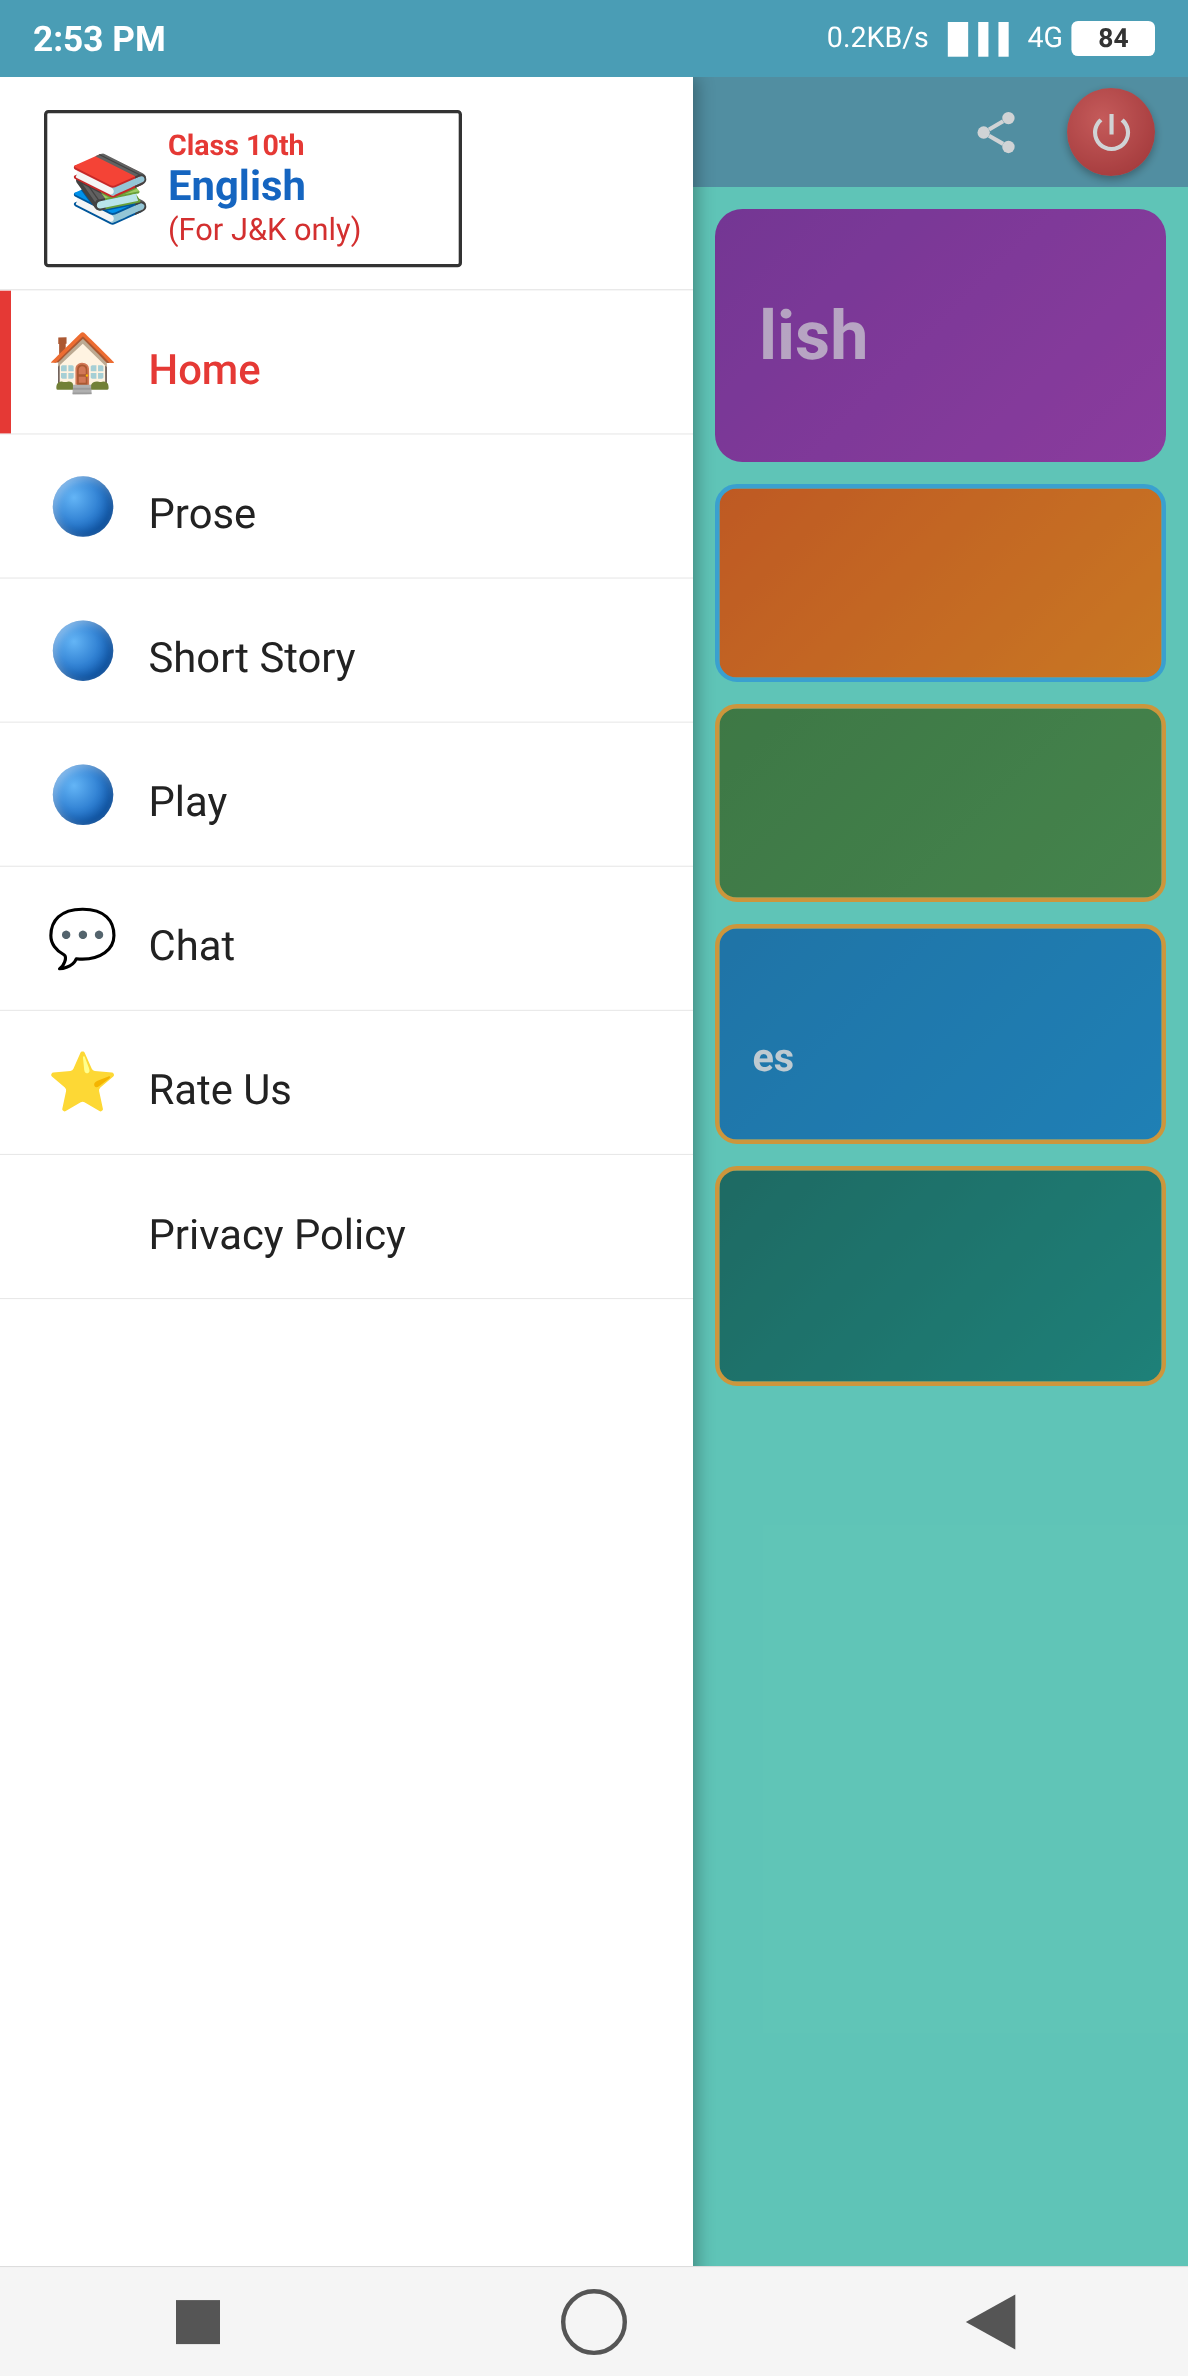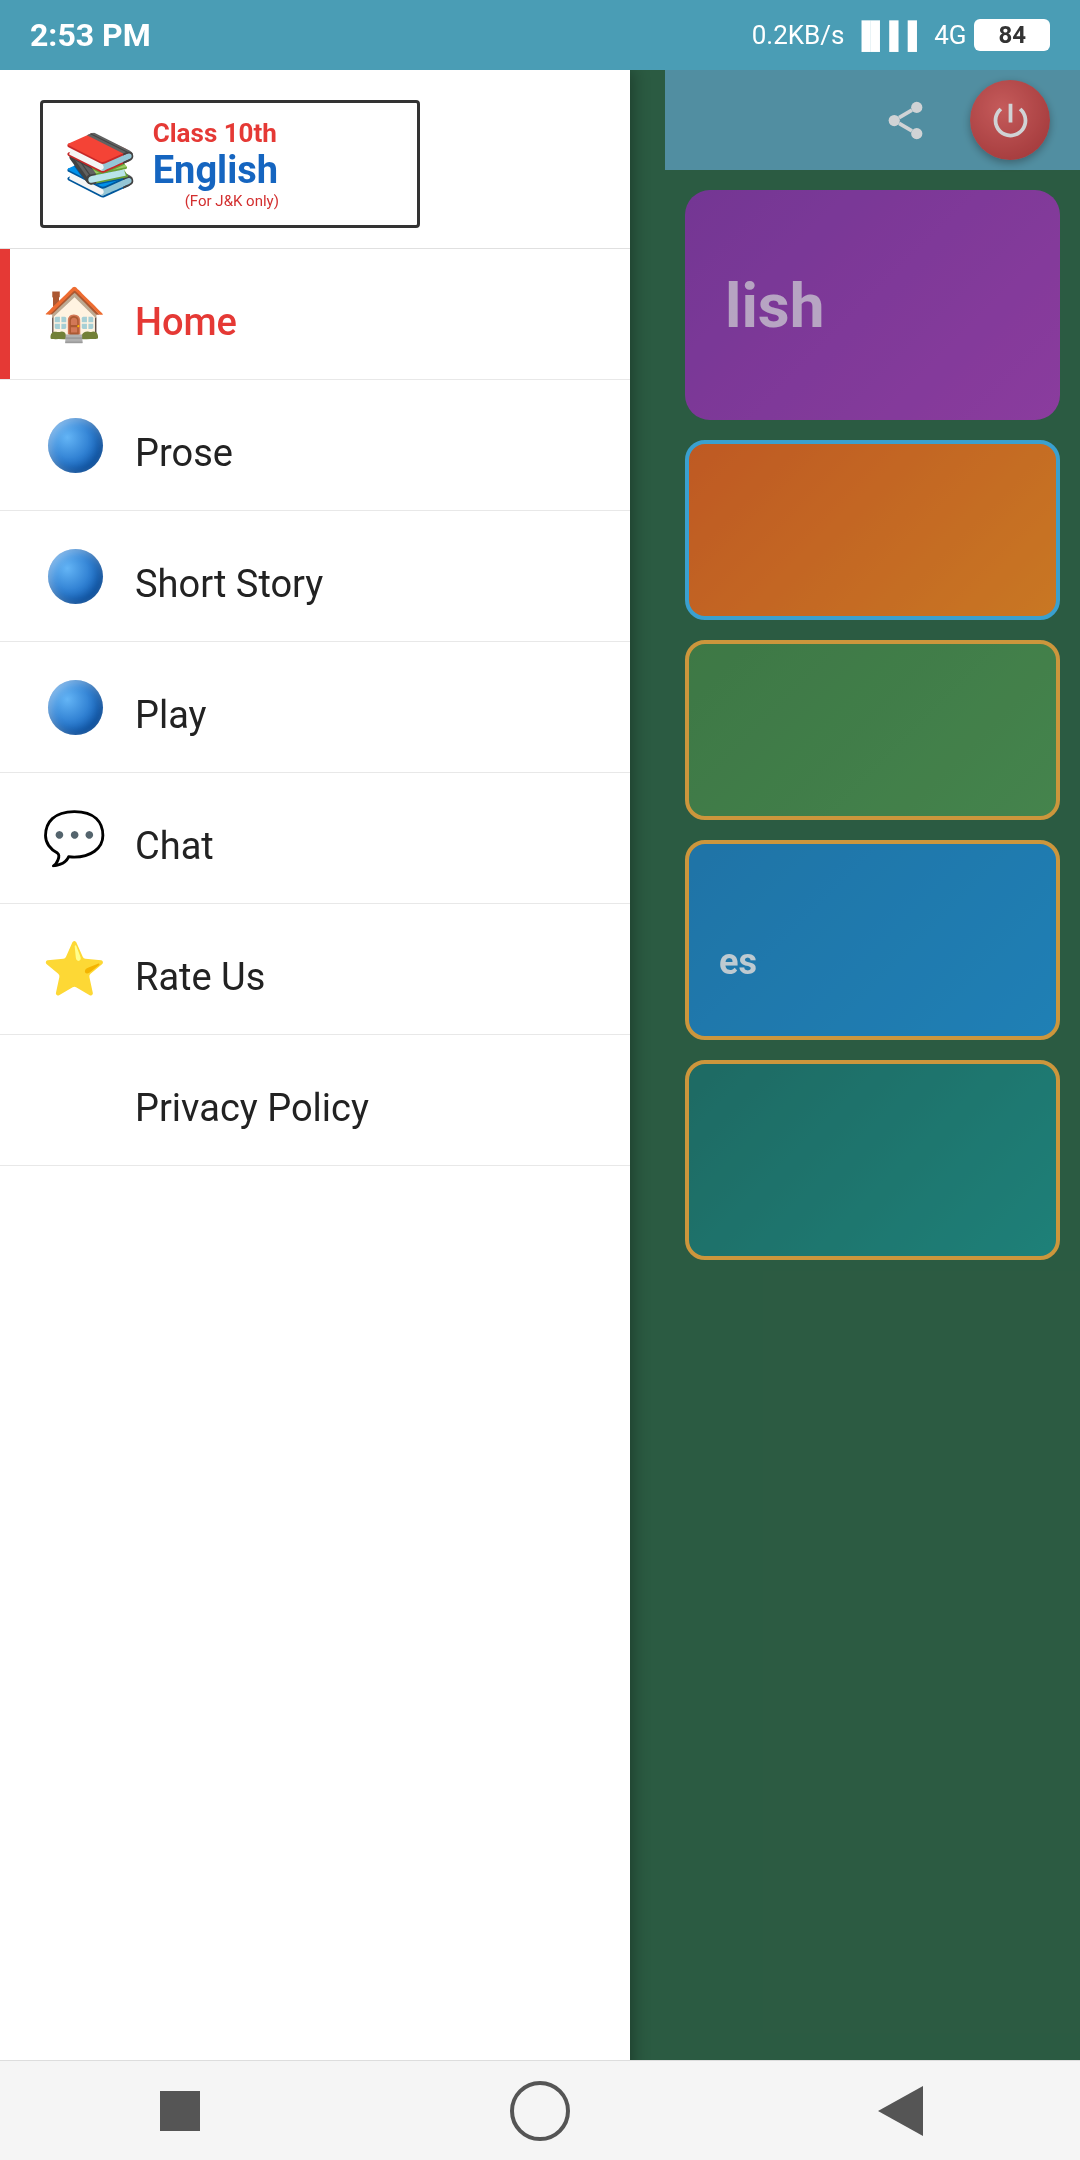--- a/index.html
+++ b/index.html
@@ -102,22 +102,21 @@
     }
 
     .logo-english {
       color: #1565c0;
       font-size: 38px;
       font-weight: bold;
     }
 
     .logo-sub {
       color: #d32f2f;
-      font-size: 15px;
-      margin-left: 32px;
+      font-size: 28px;
     }
 
     
     .nav-list {
       flex: 1;
       overflow-y: auto;
     }
 
     .nav-item {
       display: flex;
@@ -169,24 +168,23 @@
     }
 
     .nav-item.active .nav-label {
       color: #e53935;
       font-weight: 500;
     }
 
     
     .app-bg {
       flex: 1;
-      background: #14532d;
+      background: #5eead4;
       position: relative;
       overflow: hidden;
-      padding-left: 35px;
     }
 
     
     .app-toolbar {
       width: 100%;
       height: 100px;
       background: #4a9db5;
       display: flex;
       align-items: center;
       justify-content: flex-end;

